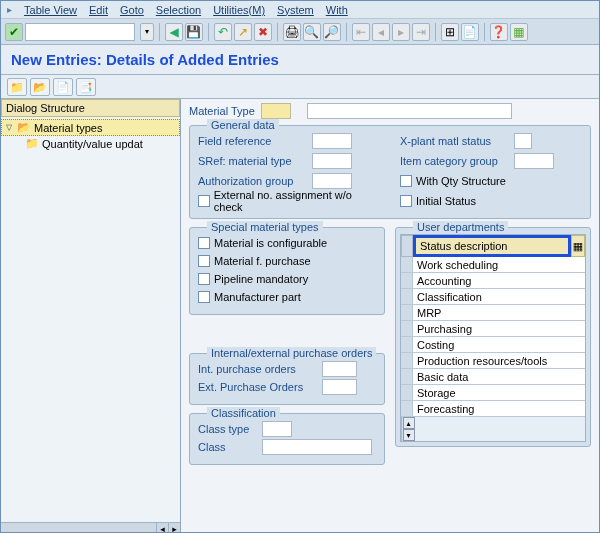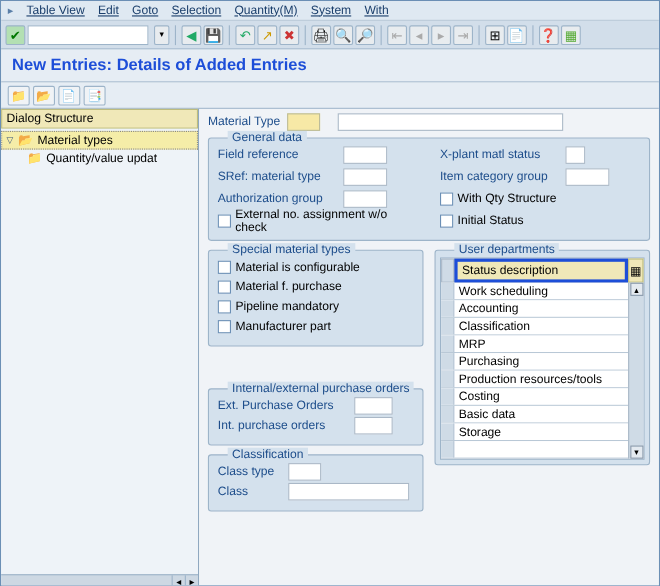--- a/index.html
+++ b/index.html
@@ -260,20 +260,21 @@
   .header-mark {
     width:14px;
     background:#f0e8b8;
     border:1px solid #bdbc7e;
     display:flex;
     align-items:center;
     justify-content:center;
   }
   .ud-body {
     display:flex;
+    flex-direction:column;
   }
   .ud-rows { flex:1; }
   .ud-row {
     display: flex;
     align-items: center;
     border-bottom: 1px solid #b9c8d6;
     height: 16px;
     background: #fff;
   }
   .ud-row .cell-mark {
@@ -320,21 +321,21 @@
 </style>
 </head>
 <body>
 
 <div class="menubar">
   <span class="menu-title-icon">▸</span>
   <span class="menu-item">Table View</span>
   <span class="menu-item">Edit</span>
   <span class="menu-item">Goto</span>
   <span class="menu-item">Selection</span>
-  <span class="menu-item">Quantity(M)</span>
+  <span class="menu-item">Utilities(M)</span>
   <span class="menu-item">System</span>
   <span class="menu-item">With</span>
 </div>
 
 <div class="toolbar-main">
   <div class="tb-btn" style="background:#b3e0b3;color:#070">✔</div>
   <input class="tb-input" style="">
   <div class="tb-btn" style="width:14px;font-size:8px">▾</div>
   <div class="tb-sep"></div>
   <div class="tb-btn" style="color:#2a6">◀</div>
@@ -458,25 +459,25 @@
             </div>
           <div class="form-row">
               <span class="checkbox"></span>
               <span>Manufacturer part</span>
             </div>
         </div>
         <div style="height:30px"></div>
         <div class="group-box">
           <span class="group-title">Internal/external purchase orders</span>
           <div class="int-ext-row">
+              <span class="label" style="width:120px">Int. purchase orders</span>
+              <div class="int-ext-input" style="background:#fff"></div>
+            </div>
+          <div class="int-ext-row">
               <span class="label" style="width:120px">Ext. Purchase Orders</span>
-              <div class="int-ext-input" style="background:#fff"></div>
-            </div>
-          <div class="int-ext-row">
-              <span class="label" style="width:120px">Int. purchase orders</span>
               <div class="int-ext-input" style="background:#fff"></div>
             </div>
         </div>
         <div class="group-box">
           <span class="group-title">Classification</span>
           <div class="int-ext-row">
               <span class="label" style="width:60px">Class type</span>
               <div class="class-input" style="background:#fff"></div>
             </div>
           <div class="int-ext-row">
@@ -512,36 +513,37 @@
                 <div class="ud-row">
                     <div class="cell-mark"></div>
                     <div class="cell-text">MRP</div>
                   </div>
                 <div class="ud-row">
                     <div class="cell-mark"></div>
                     <div class="cell-text">Purchasing</div>
                   </div>
                 <div class="ud-row">
                     <div class="cell-mark"></div>
+                    <div class="cell-text">Costing</div>
+                  </div>
+                <div class="ud-row">
+                    <div class="cell-mark"></div>
                     <div class="cell-text">Production resources/tools</div>
                   </div>
                 <div class="ud-row">
                     <div class="cell-mark"></div>
-                    <div class="cell-text">Costing</div>
-                  </div>
-                <div class="ud-row">
-                    <div class="cell-mark"></div>
                     <div class="cell-text">Basic data</div>
                   </div>
                 <div class="ud-row">
                     <div class="cell-mark"></div>
                     <div class="cell-text">Storage</div>
                   </div>
                 <div class="ud-row">
                     <div class="cell-mark"></div>
+                    <div class="cell-text">Forecasting</div>
                   </div>
               </div>
               <div class="ud-scroll">
                 <div class="ud-scroll-btn">▴</div>
                 <div class="ud-scroll-btn">▾</div>
               </div>
             </div>
           </div>
         </div>
       </div>

